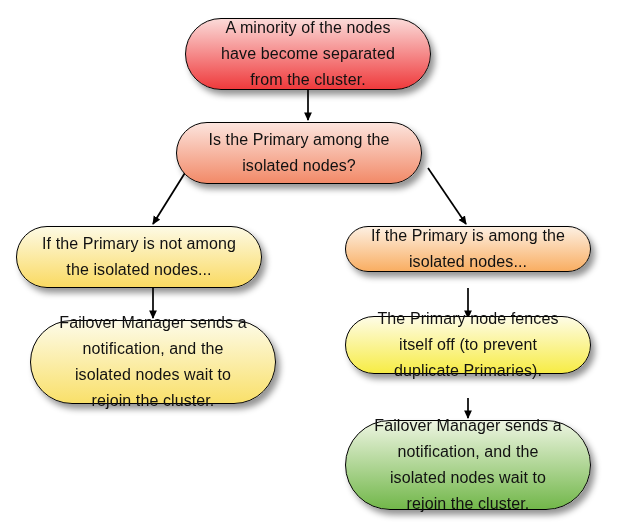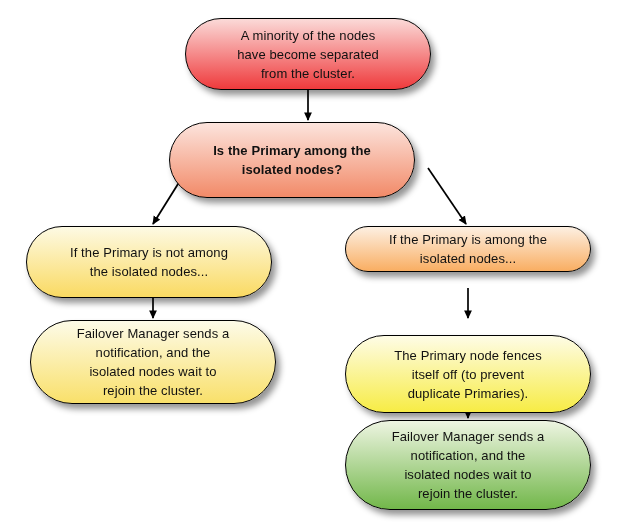--- a/index.html
+++ b/index.html
@@ -18,22 +18,22 @@
   .node {
     position: absolute;
     box-sizing: border-box;
     border: 1.6px solid #000000;
     border-radius: 999px;
     display: flex;
     align-items: center;
     justify-content: center;
     text-align: center;
     color: #111111;
-    font-size: 13px;
-    line-height: 19px;
+    font-size: 16px;
+    line-height: 26px;
     letter-spacing: 0.1px;
     box-shadow: 4px 5px 6px rgba(0,0,0,0.42);
     padding: 0 18px;
     white-space: pre-line;
   }
   .node-text {
     display: block;
     width: 100%;
   }
   svg.edges {
@@ -63,31 +63,31 @@
         <line x1="153" y1="288" x2="153" y2="318" stroke="#000000" stroke-width="1.7" marker-end="url(#arrowhead)"></line>
         <line x1="468" y1="288" x2="468" y2="318" stroke="#000000" stroke-width="1.7" marker-end="url(#arrowhead)"></line>
         <line x1="468" y1="398" x2="468" y2="418" stroke="#000000" stroke-width="1.7" marker-end="url(#arrowhead)"></line>
       </g>
   </svg>
 
   <div id="node-layer">
       <div class="node" style="left: 185px; top: 18px; width: 246px; height: 72px; background: linear-gradient(rgb(251, 218, 216) 0%, rgb(239, 58, 60) 100%);"><span class="node-text">A minority of the nodes
 have become separated
 from the cluster.</span></div>
-      <div class="node" style="left: 169px; top: 122px; width: 246px; height: 76px; background: linear-gradient(rgb(252, 228, 221) 0%, rgb(242, 138, 104) 100%); font-weight: bold;"><span class="node-text">Is the Primary among the
+      <div class="node" style="left: 176px; top: 122px; width: 246px; height: 62px; background: linear-gradient(rgb(252, 228, 221) 0%, rgb(242, 138, 104) 100%);"><span class="node-text">Is the Primary among the
 isolated nodes?</span></div>
-      <div class="node" style="left: 26px; top: 226px; width: 246px; height: 72px; background: linear-gradient(rgb(253, 250, 228) 0%, rgb(250, 218, 98) 100%);"><span class="node-text">If the Primary is not among
+      <div class="node" style="left: 16px; top: 226px; width: 246px; height: 62px; background: linear-gradient(rgb(253, 250, 228) 0%, rgb(250, 218, 98) 100%);"><span class="node-text">If the Primary is not among
 the isolated nodes...</span></div>
       <div class="node" style="left: 345px; top: 226px; width: 246px; height: 46px; background: linear-gradient(rgb(253, 240, 226) 0%, rgb(249, 174, 98) 100%);"><span class="node-text">If the Primary is among the
 isolated nodes...</span></div>
       <div class="node" style="left: 30px; top: 320px; width: 246px; height: 84px; background: linear-gradient(rgb(253, 251, 232) 0%, rgb(249, 224, 106) 100%);"><span class="node-text">Failover Manager sends a
 notification, and the
 isolated nodes wait to
 rejoin the cluster.</span></div>
-      <div class="node" style="left: 345px; top: 335px; width: 246px; height: 78px; background: linear-gradient(rgb(254, 252, 230) 0%, rgb(247, 236, 69) 100%);"><span class="node-text">The Primary node fences
+      <div class="node" style="left: 345px; top: 316px; width: 246px; height: 58px; background: linear-gradient(rgb(254, 252, 230) 0%, rgb(247, 236, 69) 100%);"><span class="node-text">The Primary node fences
 itself off (to prevent
 duplicate Primaries).</span></div>
       <div class="node" style="left: 345px; top: 420px; width: 246px; height: 90px; background: linear-gradient(rgb(238, 245, 226) 0%, rgb(114, 183, 74) 100%);"><span class="node-text">Failover Manager sends a
 notification, and the
 isolated nodes wait to
 rejoin the cluster.</span></div>
     </div>
 
 </div>
 

